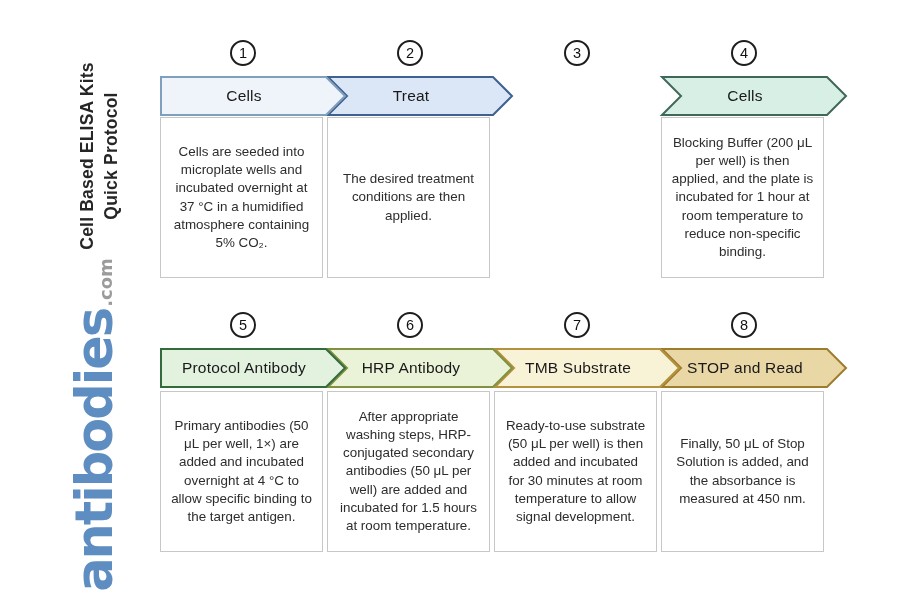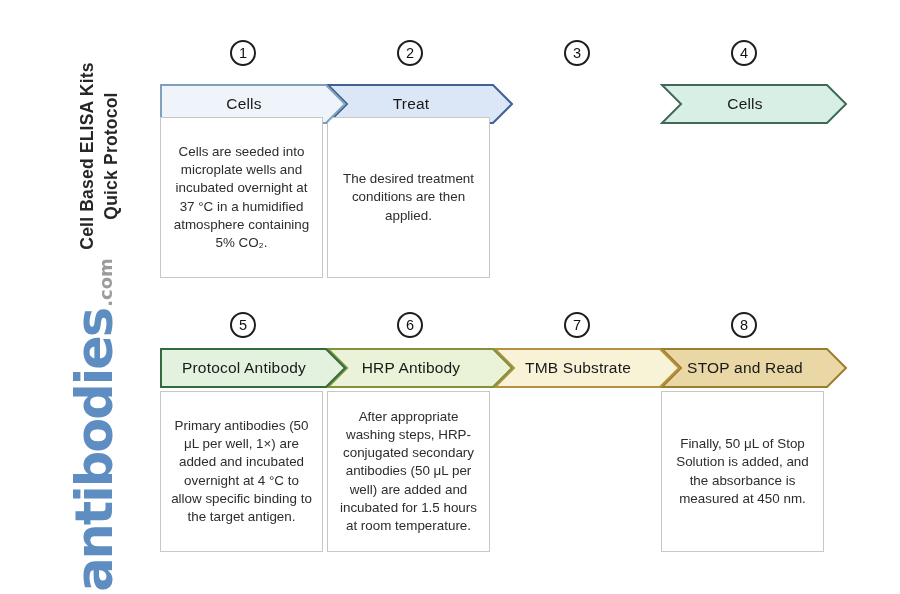--- a/index.html
+++ b/index.html
@@ -34,21 +34,21 @@
   .col-2{left:494px;z-index:4;}
   .col-3{left:661px;z-index:2;}
   .row-a{top:40px;height:240px;}
   .row-b{top:312px;height:240px;}
   .badge{
     position:absolute;left:70px;top:0;width:26px;height:26px;border-radius:50%;
     border:2px solid #1d1d1d;background:#ffffff;box-sizing:border-box;
     font-size:14.5px;color:#111;display:flex;align-items:center;justify-content:center;
   }
   .arrow{position:absolute;left:0;width:186px;height:40px;}
-  .row-a .arrow{top:44px;}
+  .row-a .arrow{top:36px;}
   .row-b .arrow{top:36px;}
   .arrow svg{position:absolute;left:0;top:0;overflow:visible;display:block;}
   .arrow .arrow-label{
     position:absolute;left:0;top:0;width:168px;height:40px;line-height:40px;
     text-align:center;font-size:15.5px;color:#191919;letter-spacing:.2px;
   }
   .desc{
     position:absolute;left:0;width:163px;height:161px;box-sizing:border-box;
     background:#ffffff;border:1.5px solid #c7c7c7;
     display:flex;align-items:center;justify-content:center;
@@ -111,20 +111,23 @@
   <div class="step row-a col-3">
     <div class="badge">
       <span>4</span>
     </div>
     <div class="arrow">
       <svg width="186" height="40" viewBox="0 0 186 40">
         <polygon points="1,1 166,1 185,20 166,39 1,39 20,20" stroke-width="2" fill="#d8efe6" stroke="#3f6858"></polygon>
       </svg>
       <span class="arrow-label">Cells</span>
     </div>
+    <div class="desc">
+      <span>Blocking Buffer (200 μL per well) is then applied, and the plate is incubated for 1 hour at room temperature to reduce non-specific binding.</span>
+    </div>
   </div>
 
   <div class="step row-b col-0">
     <div class="badge">
       <span>5</span>
     </div>
     <div class="arrow">
       <svg width="186" height="40" viewBox="0 0 186 40">
         <polygon points="1,1 166,1 185,20 166,39 1,39" stroke-width="2" fill="#e3f1df" stroke="#336b3c"></polygon>
       </svg>
@@ -153,20 +156,23 @@
   <div class="step row-b col-2">
     <div class="badge">
       <span>7</span>
     </div>
     <div class="arrow">
       <svg width="186" height="40" viewBox="0 0 186 40">
         <polygon points="1,1 166,1 185,20 166,39 1,39 20,20" stroke-width="2" fill="#f8f3d7" stroke="#b3913f"></polygon>
       </svg>
       <span class="arrow-label">TMB Substrate</span>
     </div>
+    <div class="desc">
+      <span>Ready-to-use substrate (50 μL per well) is then added and incubated for 30 minutes at room temperature to allow signal development.</span>
+    </div>
   </div>
 
   <div class="step row-b col-3">
     <div class="badge">
       <span>8</span>
     </div>
     <div class="arrow">
       <svg width="186" height="40" viewBox="0 0 186 40">
         <polygon points="1,1 166,1 185,20 166,39 1,39 20,20" stroke-width="2" fill="#e9d7a6" stroke="#9d7d2c"></polygon>
       </svg>

